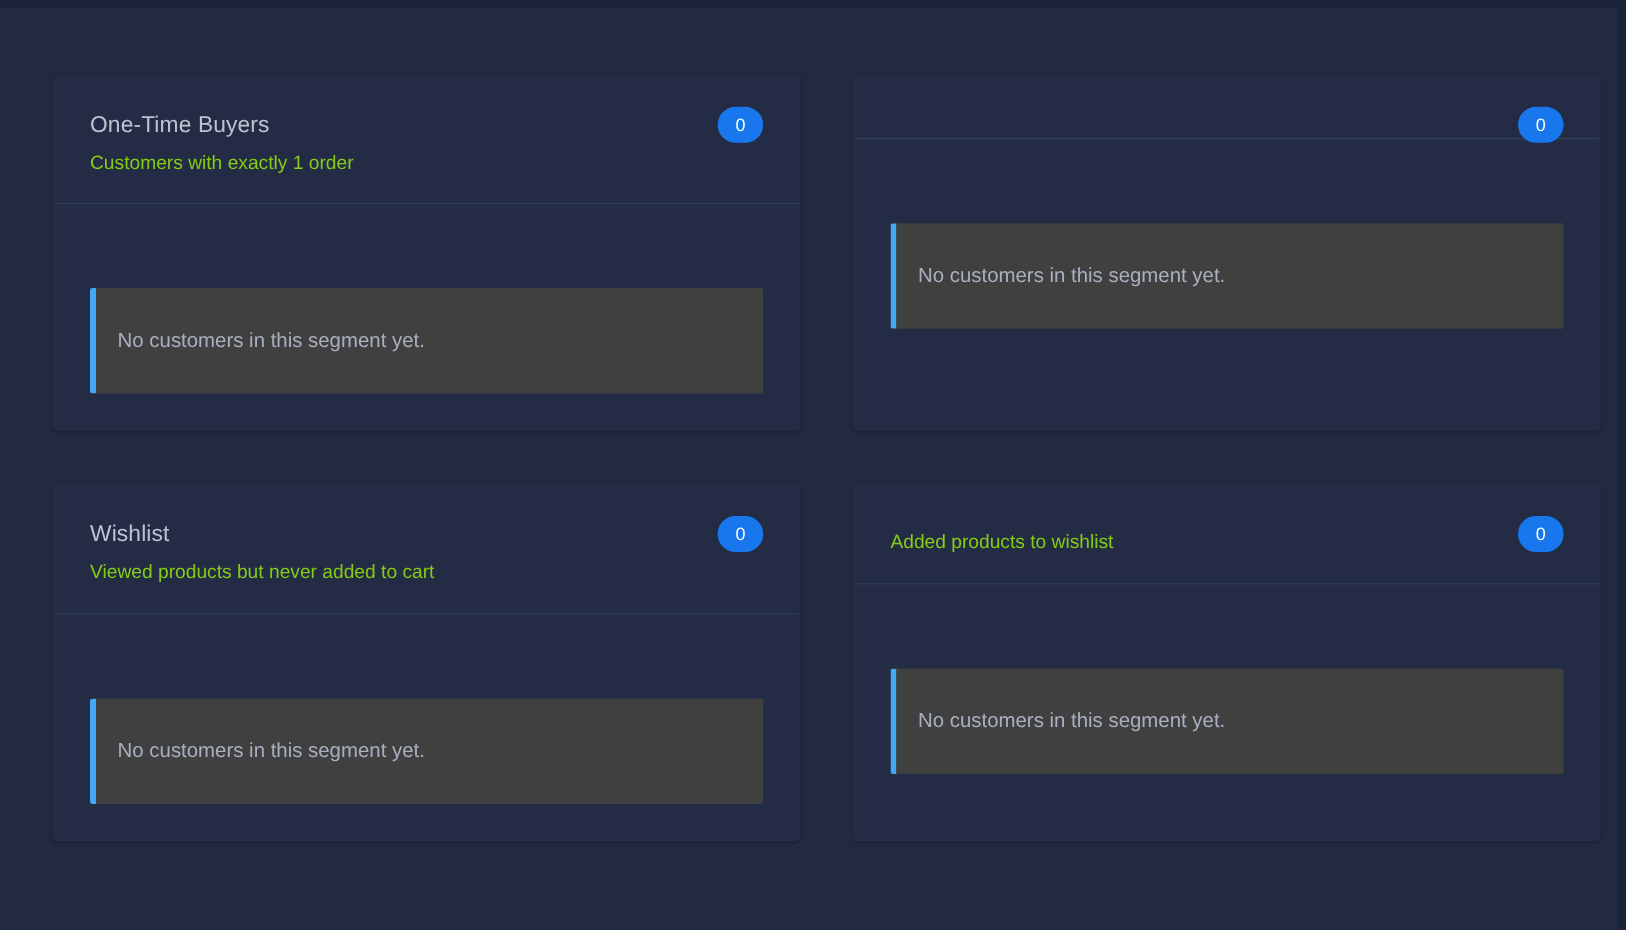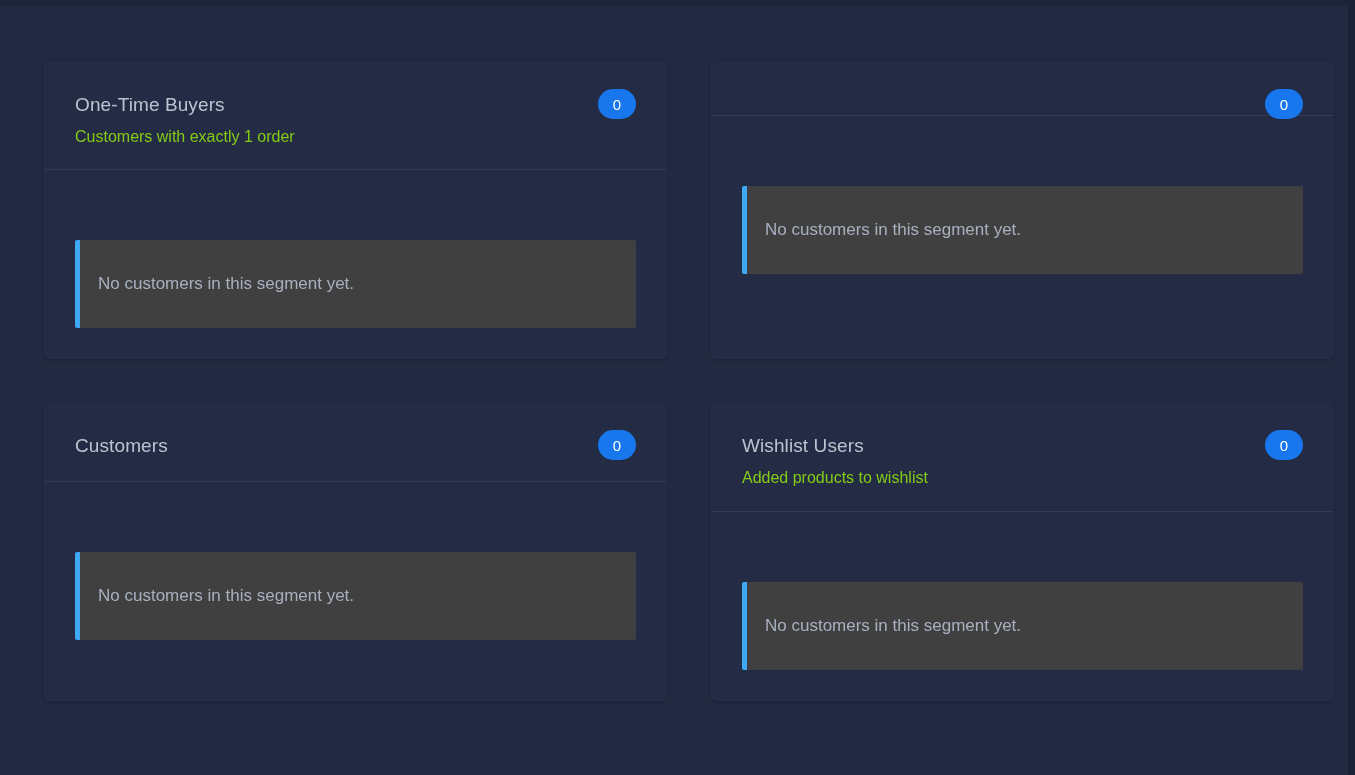--- a/index.html
+++ b/index.html
@@ -152,33 +152,33 @@
       </div>
       <div class="card-body">
         <div class="empty-state">
           <span class="empty-state-text">No customers in this segment yet.</span>
         </div>
       </div>
     </div>
 
     <div class="segment-card">
       <div class="card-header">
-        <div class="card-title">Customers</div>
+        <div class="card-title">Wishlist</div>
+        <div class="card-subtitle">Viewed products but never added to cart</div>
         <div class="count-badge">0</div>
       </div>
       <div class="card-body">
         <div class="empty-state">
           <span class="empty-state-text">No customers in this segment yet.</span>
         </div>
       </div>
     </div>
 
     <div class="segment-card">
       <div class="card-header">
-        <div class="card-title">Wishlist Users</div>
         <div class="card-subtitle">Added products to wishlist</div>
         <div class="count-badge">0</div>
       </div>
       <div class="card-body">
         <div class="empty-state">
           <span class="empty-state-text">No customers in this segment yet.</span>
         </div>
       </div>
     </div>
 

